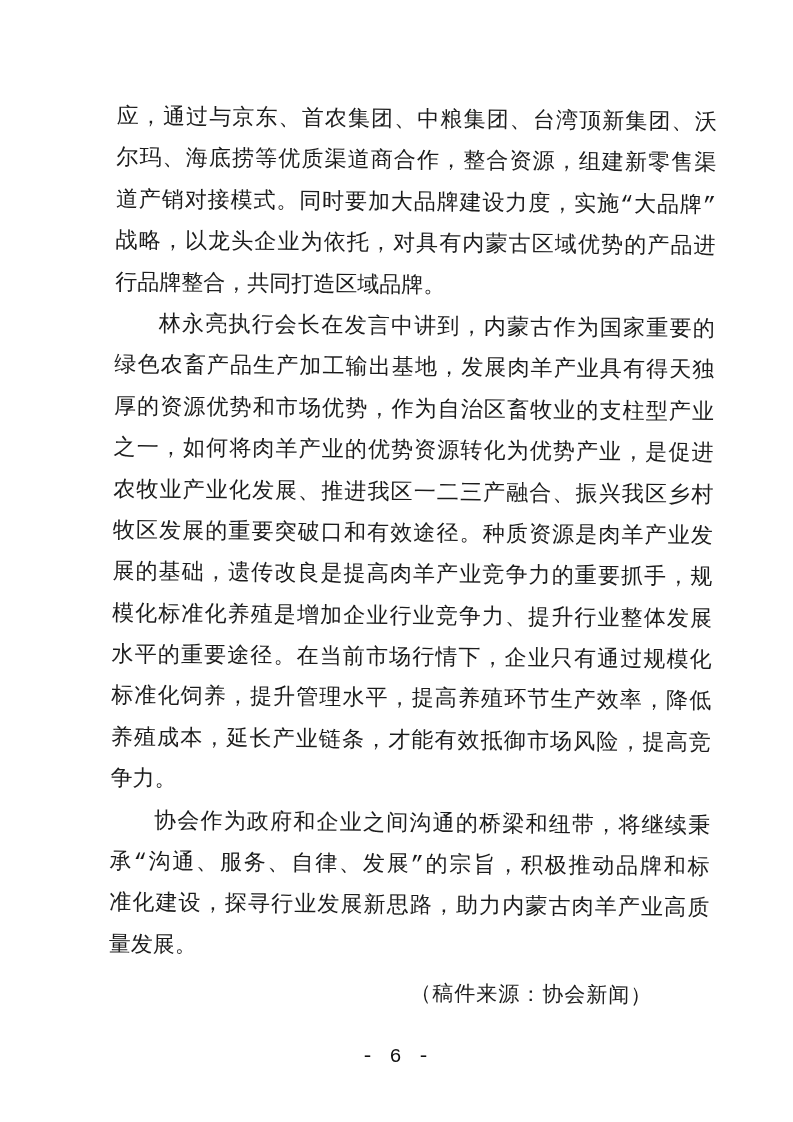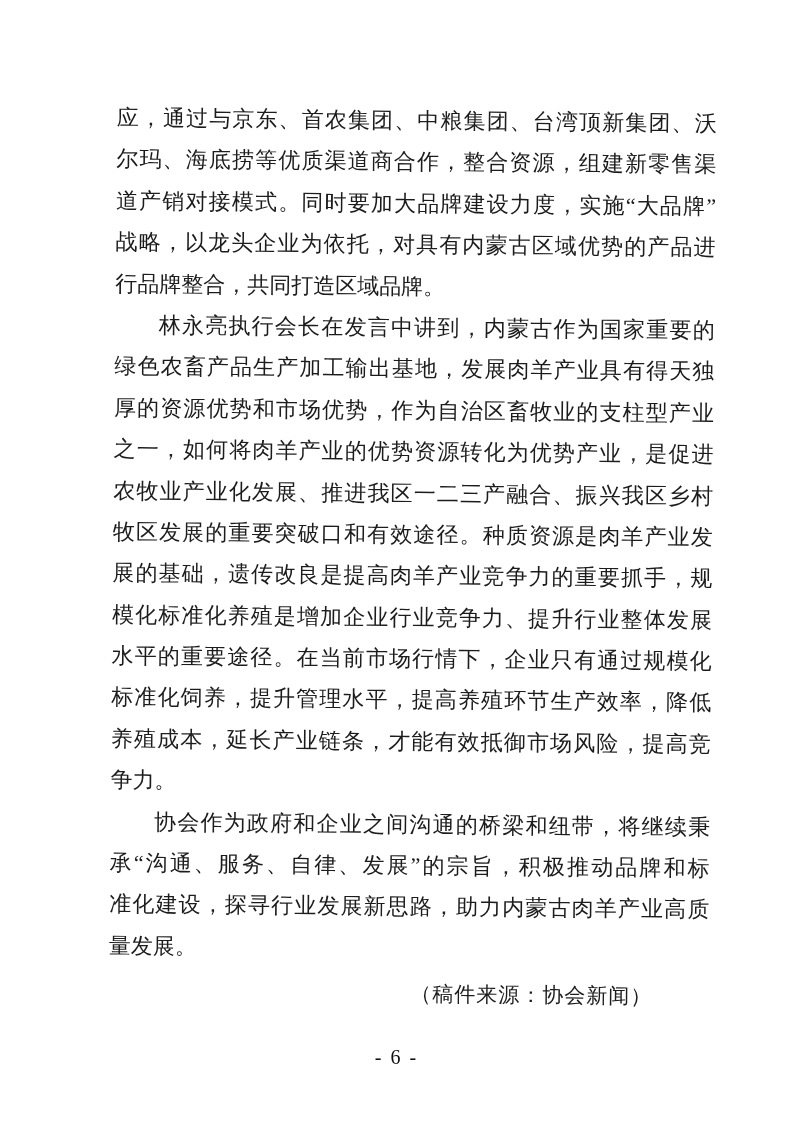--- a/index.html
+++ b/index.html
@@ -6,21 +6,21 @@
     margin: 0;
     padding: 0;
     background: #ffffff;
   }
   .page {
     position: relative;
     width: 793px;
     height: 1122px;
     background: #ffffff;
     overflow: hidden;
-    font-family: Liberation Serif, serif;
+    font-family: Liberation Mono, monospace;
     color: #1a1a1a;
   }
   
   .content {
     position: absolute;
     left: 117px;
     top: 97px;
     width: 600px;
     transform: rotate(0.55deg);
     transform-origin: 0 0;

